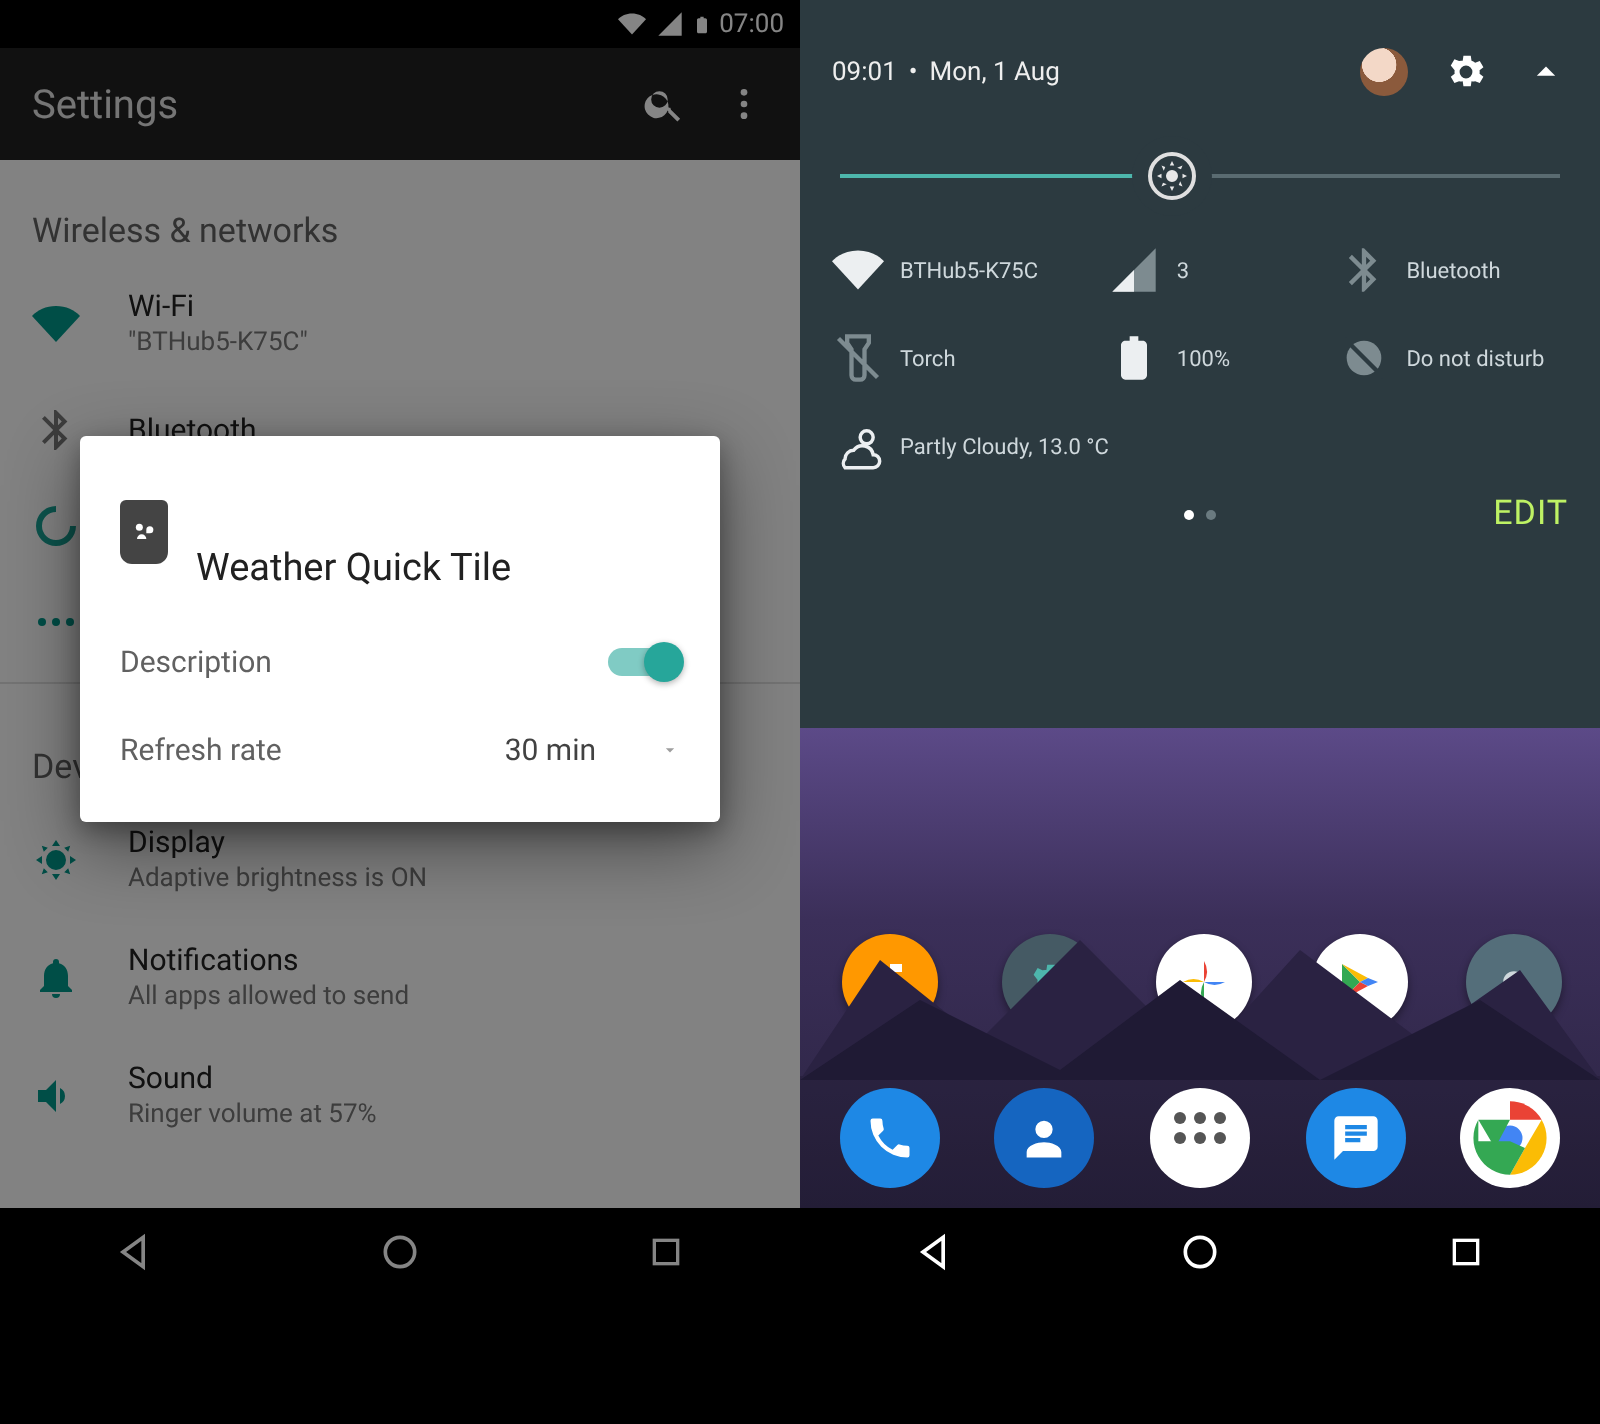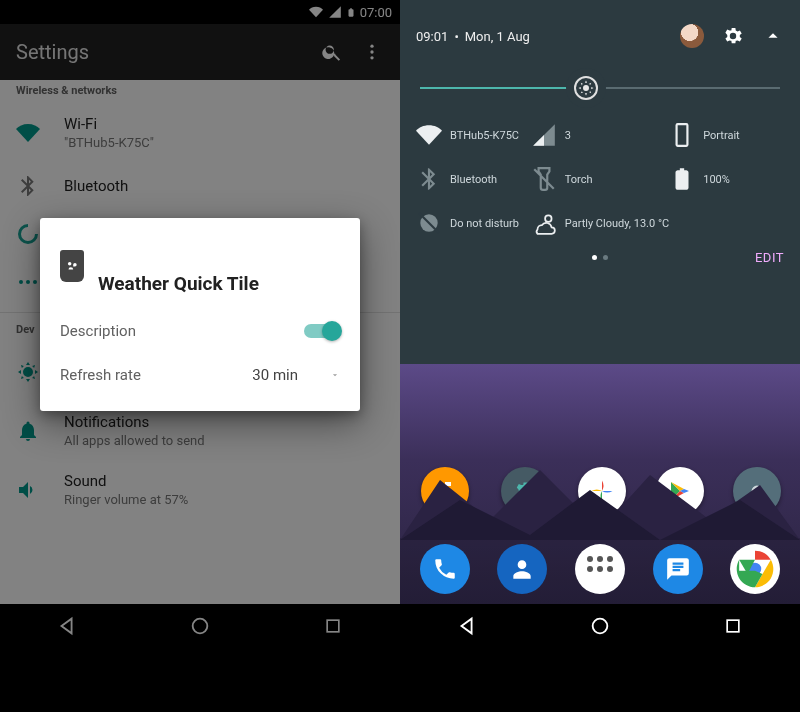--- a/index.html
+++ b/index.html
@@ -43,24 +43,24 @@
   .hdr-icon { width: 24px; height:24px; display:flex; align-items:center; justify-content:center; fill:#fff; color:#fff;}
   .dim-overlay {
     position: absolute;
     top: 0; left: 0; right: 0; bottom: 0;
     background: rgba(0,0,0,0.48);
     z-index: 5;
     pointer-events: none;
   }
   .settings-body { background:#fafafa; height: 588px; overflow:hidden; }
   .section-label {
-    font-size: 11px;
+    font-size: 17px;
     color: #616161;
-    font-weight: 700;
-    padding: 4px 16px 6px;
+    font-weight: 400;
+    padding: 26px 16px 6px;
   }
   .setting-row {
     display: flex;
     align-items: center;
     padding: 12px 16px;
     gap: 24px;
   }
   .setting-row .row-icon {
     width: 24px; height:24px;
     display:flex; align-items:center; justify-content:center;
@@ -79,21 +79,21 @@
     z-index: 10;
     top: 218px;
     left: 40px;
     right: 40px;
     background: #fff;
     border-radius: 3px;
     box-shadow: 0 12px 36px rgba(0,0,0,0.45), 0 4px 12px rgba(0,0,0,0.3);
     padding: 18px 20px 14px;
   }
   .dialog-title-row { display:flex; align-items:center; gap:14px; margin-bottom: 14px;}
-  .dialog-title { font-size: 19px; color:#212121; font-weight:700;margin-top:36px;}
+  .dialog-title { font-size: 19px; color:#212121; font-weight:400;margin-top:36px;}
   .dialog-icon {
     width: 24px; height:32px;
     background:#444; border-radius:3px 3px 6px 6px;
     display:flex; align-items:center; justify-content:center;
     color:#fff;
   }
   .dlg-row {
     display:flex; align-items:center;
     height: 44px;
     font-size: 15px; color:#616161;
@@ -171,23 +171,23 @@
   .tile-ic {
     width: 26px; height:26px;
     display:flex; align-items:center; justify-content:center;
   }
   .tile-ic svg { width:26px; height:26px; fill:#eceff1; }
   .tile.dim .tile-ic svg { fill:#7d8b90; }
   .tile-label { font-size:11px; color:#cfd8dc; text-align:center; white-space:nowrap; max-width:120px; overflow:hidden; text-overflow:ellipsis;}
   .qs-footer {
     display:flex; align-items:center; justify-content:flex-end;
     height: 34px;
-    font-size: 13px;
+    font-size: 17px;
     letter-spacing: .5px;
-    color:#f0abfc;
+    color:#bef264;
     position:relative;
   }
   .page-dots { position:absolute; left:50%; transform:translateX(-50%); display:flex; gap:6px;}
   .pd { width:5px; height:5px; border-radius:50%; background:#6a7a80; }
   .pd.active { background:#fff; }
 
   .home-row {
     position:absolute; bottom:44px; left:0; right:0; height:240px;
     background: linear-gradient(180deg, #5c4a88 0%, #3b2f59 40%, #2a2340 100%);
     display:flex; flex-direction:column; justify-content:flex-end;
@@ -435,28 +435,20 @@
         <span class="tile-label">BTHub5-K75C</span>
       </div>
       <div class="tile dim">
         <span class="tile-ic">
             <svg viewBox="0 0 24 24">
               <path fill="#7d8b90" d="M2 22L22 2v20z"></path>
               <path fill="#eceff1" d="M2 22L12 12v10z"></path>
             </svg>
           </span>
         <span class="tile-label">3</span>
-      </div>
-      <div class="tile">
-        <span class="tile-ic">
-            <svg viewBox="0 0 24 24">
-              <rect x="7" y="2" width="10" height="20" rx="1" fill="none" stroke="#eceff1" stroke-width="2"></rect>
-            </svg>
-          </span>
-        <span class="tile-label">Portrait</span>
       </div>
 
       <div class="tile dim">
         <span class="tile-ic">
             <svg viewBox="0 0 24 24">
               <path d="M17.71 7.71 12 2h-1v7.59L6.41 5 5 6.41 10.59 12 5 17.59 6.41 19 11 14.41V22h1l5.71-5.71L13.41 12zM13 5.83l1.88 1.88L13 9.59zM14.88 16.29 13 18.17v-3.76z"></path>
             </svg>
           </span>
         <span class="tile-label">Bluetooth</span>
       </div>

